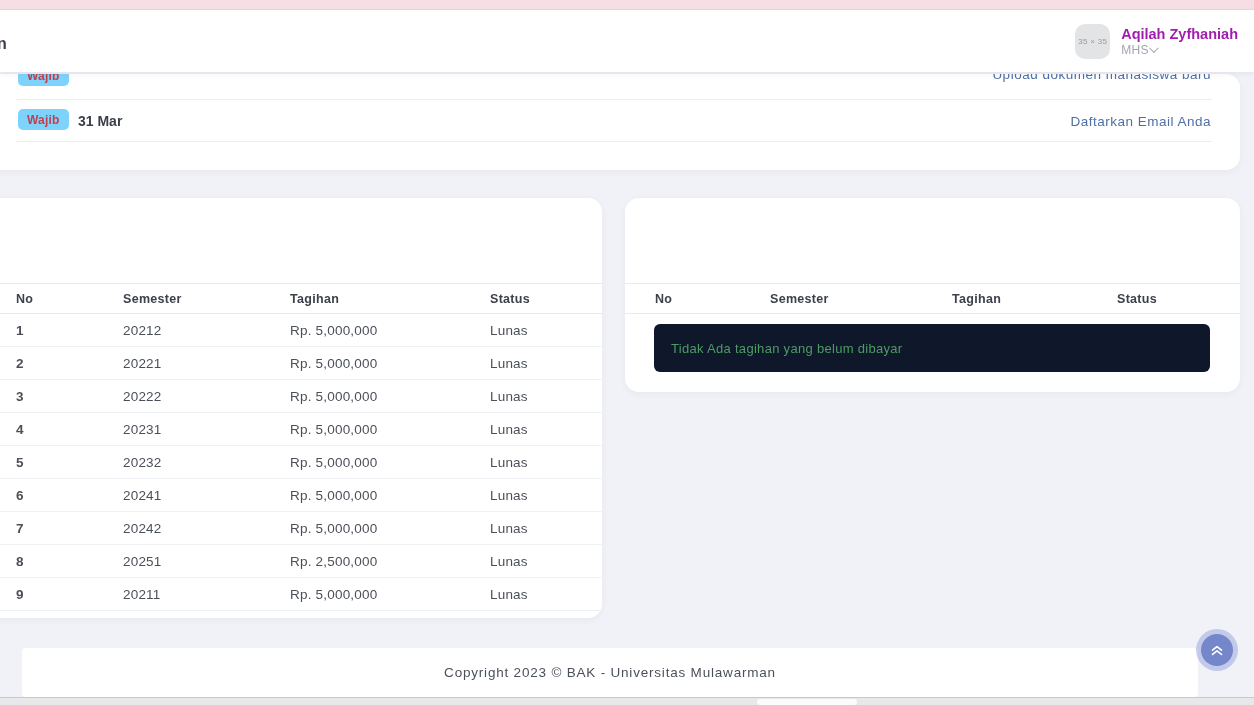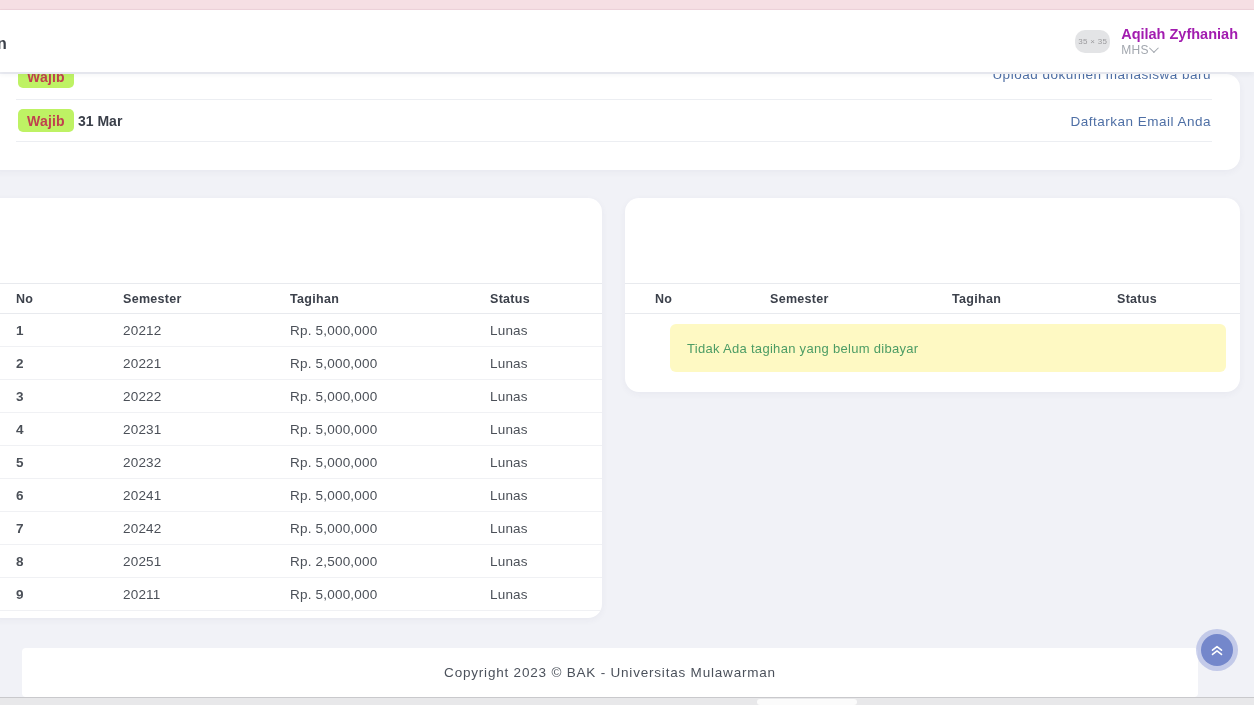--- a/index.html
+++ b/index.html
@@ -12,34 +12,34 @@
   }
   .abs { position:absolute; }
 
   
   .top-strip { left:0; top:0; width:1254px; height:10px; background:#f6dfe4; border-bottom:1px solid #efd4db; }
 
   
   .header { left:0; top:10px; width:1254px; height:62px; background:#ffffff; box-shadow:0 2px 5px rgba(40,50,80,0.07); z-index:20; }
   .brand-fragment { left:-3px; top:25px; font-size:16px; font-weight:bold; color:#3a3f49; }
   .user-block { right:16px; top:13px; height:36px; display:flex; align-items:center; gap:11px; }
-  .avatar { width:35px; height:23px; background:#e3e4e6; border-radius:10px; display:flex; align-items:center; justify-content:center; font-size:8px; color:#9b9b9e; letter-spacing:0.3px; }
+  .avatar { width:35px; height:35px; background:#e3e4e6; border-radius:10px; display:flex; align-items:center; justify-content:center; font-size:8px; color:#9b9b9e; letter-spacing:0.3px; }
   .user-meta { display:flex; flex-direction:column; justify-content:center; }
   .user-name { font-size:14.5px; font-weight:bold; color:#a21caf; line-height:17px; }
   .user-role { font-size:12px; color:#a2a7ae; line-height:14px; display:flex; align-items:center; letter-spacing:0.3px; }
   .chev-down { width:7px; height:7px; border-right:1.5px solid #a2a7ae; border-bottom:1.5px solid #a2a7ae; transform:rotate(45deg) translateY(-2px); display:inline-block; }
 
   
   .card { background:#ffffff; border-radius:14px; box-shadow:0 2px 7px rgba(55,65,105,0.05); }
 
   
   .announce-card { left:-14px; top:74px; width:1254px; height:96px; overflow:hidden; z-index:5; }
   .badge-wajib {
-    display:inline-block; font-size:14px; font-weight:bold; color:#c0414e;
-    background:#bef264; border-radius:5px; padding:4px 9px 3px; letter-spacing:0.2px;
+    display:inline-block; font-size:12px; font-weight:bold; color:#c0414e;
+    background:#7dd3fc; border-radius:5px; padding:4px 9px 3px; letter-spacing:0.2px;
   }
   .ann-row-hidden-badge { left:32px; top:-9px; }
   .ann-link { color:#4e6fa5; font-size:13.5px; letter-spacing:0.5px; text-decoration:none; white-space:nowrap; }
   .ann-row-hidden-link { right:29px; top:-7px; }
   .ann-divider { left:30px; right:28px; height:1px; background:#eceef2; }
   .divider-1 { top:25px; }
   .divider-2 { top:67px; }
   .ann-badge { left:32px; top:35px; }
   .ann-date { left:92px; top:39px; font-size:14px; font-weight:bold; color:#3a3f49; }
   .ann-row-link { right:29px; top:40px; }
@@ -60,22 +60,22 @@
   .paid-card { left:-14px; top:198px; width:616px; height:420px; overflow:hidden; }
   .paid-title { left:27px; top:27px; }
   .paid-table { left:0; top:85px; width:616px; }
 
   .unpaid-card { left:625px; top:198px; width:615px; height:194px; overflow:hidden; }
   .unpaid-title { left:27px; top:27px; }
   .unpaid-table { left:0; top:85px; width:615px; }
   .unpaid-table .c-first { padding-left:29px; }
   .alert-success {
     left:29px; top:126px; width:556px; height:48px; border-radius:6px;
-    background:#fef9c3; color:#4c9c64; font-size:13px; letter-spacing:0.3px;
-    display:flex; align-items:center; padding-left:17px;margin-left:16px;
+    background:#0f172a; color:#4c9c64; font-size:13px; letter-spacing:0.3px;
+    display:flex; align-items:center; padding-left:17px;
   }
 
   
   .footer { left:22px; top:648px; width:1176px; height:49px; background:#ffffff; border-radius:4px;
     display:flex; align-items:center; justify-content:center; }
   .footer-text { font-size:13.5px; color:#4b515b; letter-spacing:0.8px; }
 
   
   .scrolltop {
     left:1201px; top:634px; width:32px; height:32px; border-radius:50%;

